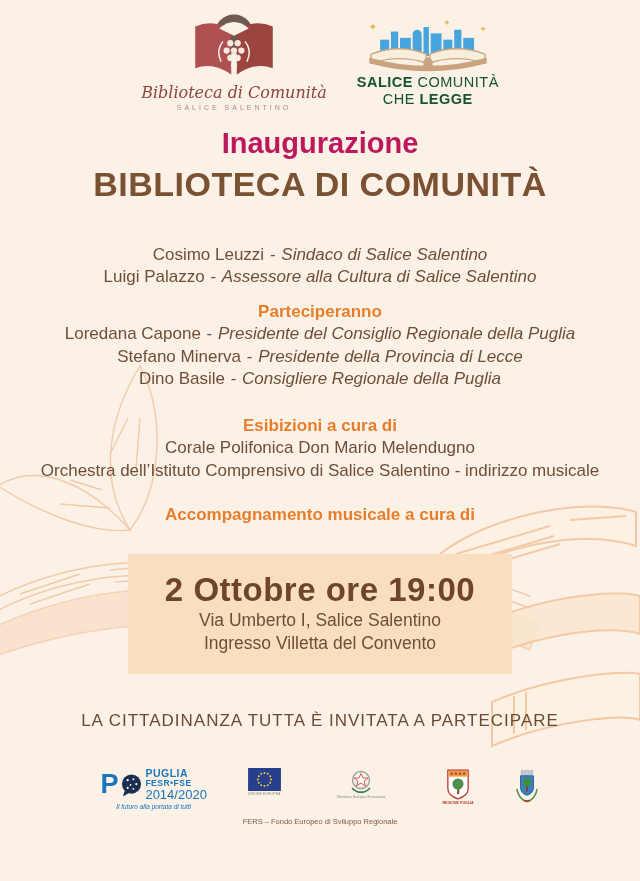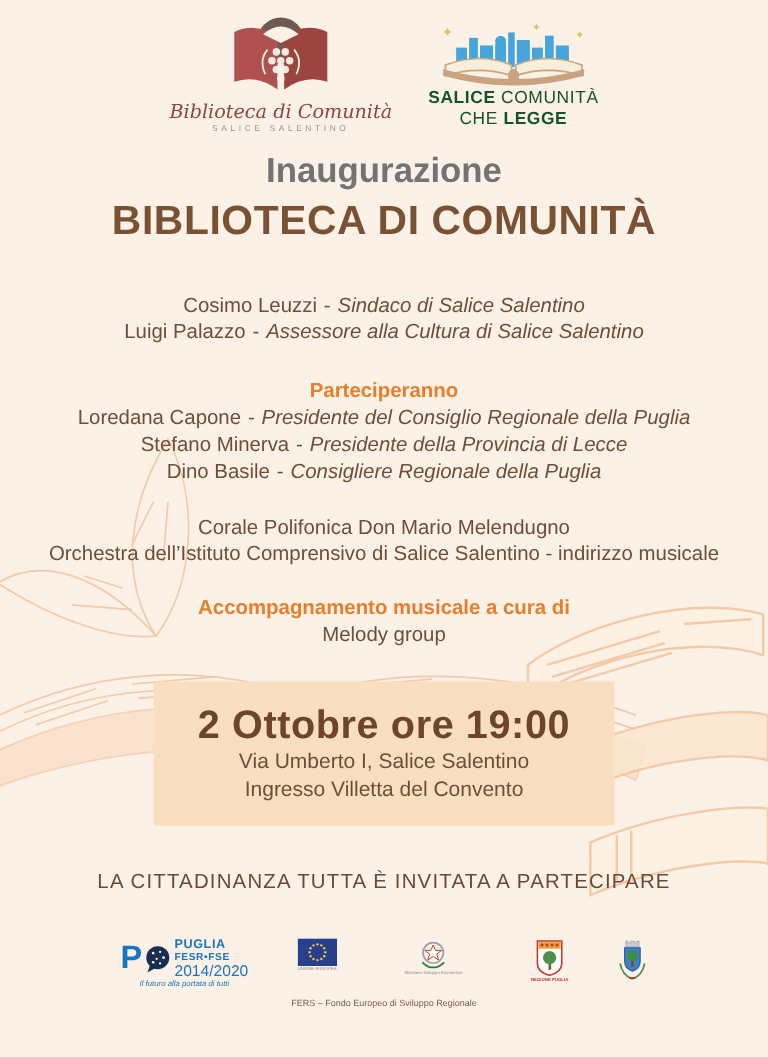--- a/index.html
+++ b/index.html
@@ -15,29 +15,29 @@
   
   .logos { display:flex; justify-content:center; align-items:flex-start; gap:30px; height:104px; }
   .logo-block { display:flex; flex-direction:column; align-items:center; }
   .script-title { font-family:"DejaVu Serif", serif; font-style:italic; font-size:16px; color:#8E453F; margin-top:1px; }
   .logo-sub { font-size:7px; letter-spacing:3px; color:#9B9189; margin-top:2px; }
   .blue-line { font-size:14.5px; color:#14532d; letter-spacing:.5px; line-height:1.2; }
   .blue-line b { font-weight:bold; }
   .logo-right { padding-top:8px; }
 
   
-  .kicker { color:#737373; font-size:29px; font-weight:bold; margin-top:13px; }
+  .kicker { color:#be185d; font-size:29px; font-weight:bold; margin-top:13px; }
   .main-title { color:#7A5233; font-size:34px; font-weight:bold; letter-spacing:.5px; margin-top:5px; }
 
   
   .sec { font-size:17px; line-height:1.32; color:#6F4E37; }
   .sec .h { color:#E87E2B; font-weight:bold; }
   .sec .role { font-style:italic; }
   .sec .sep { margin:0 1px; }
-  .mt42 { margin-top:40px; } .mt26 { margin-top:26px; } .mt24 { margin-top:24px; } .mt22 { margin-top:22px; }
+  .mt42 { margin-top:40px; } .mt26 { margin-top:12px; } .mt24 { margin-top:24px; } .mt22 { margin-top:22px; }
 
   
   .date-box { width:384px; margin:28px auto 0; background:#F9DFC0; padding:17px 0 19px; }
   .date-line { font-size:33px; font-weight:bold; color:#6E4528; letter-spacing:.5px; }
   .addr { font-size:17.5px; color:#6F4E37; line-height:1.3; }
   .addr:first-of-type { margin-top:9px; }
 
   .invite { margin-top:37px; font-size:17px; color:#6B4A33; letter-spacing:1px; }
 
   
@@ -145,27 +145,27 @@
     </div>
 
     <div class="sec mt26">
       <div class="h">Parteciperanno</div>
       <div><span>Loredana Capone</span> <span class="sep">-</span> <em class="role">Presidente del Consiglio Regionale della Puglia</em></div>
       <div><span>Stefano Minerva</span> <span class="sep">-</span> <em class="role">Presidente della Provincia di Lecce</em></div>
       <div><span>Dino Basile</span> <span class="sep">-</span> <em class="role">Consigliere Regionale della Puglia</em></div>
     </div>
 
     <div class="sec mt24">
+      <div class="h">Esibizioni a cura di</div>
       <div>Corale Polifonica Don Mario Melendugno</div>
       <div>Orchestra dell’Istituto Comprensivo di Salice Salentino - indirizzo musicale</div>
     </div>
 
     <div class="sec mt22">
       <div class="h">Accompagnamento musicale a cura di</div>
-      <div>Melody group</div>
     </div>
 
     <div class="date-box">
       <div class="date-line">2 Ottobre ore 19:00</div>
       <div class="addr">Via Umberto I, Salice Salentino</div>
       <div class="addr">Ingresso Villetta del Convento</div>
     </div>
 
     <div class="invite">LA CITTADINANZA TUTTA È INVITATA A PARTECIPARE</div>
 

